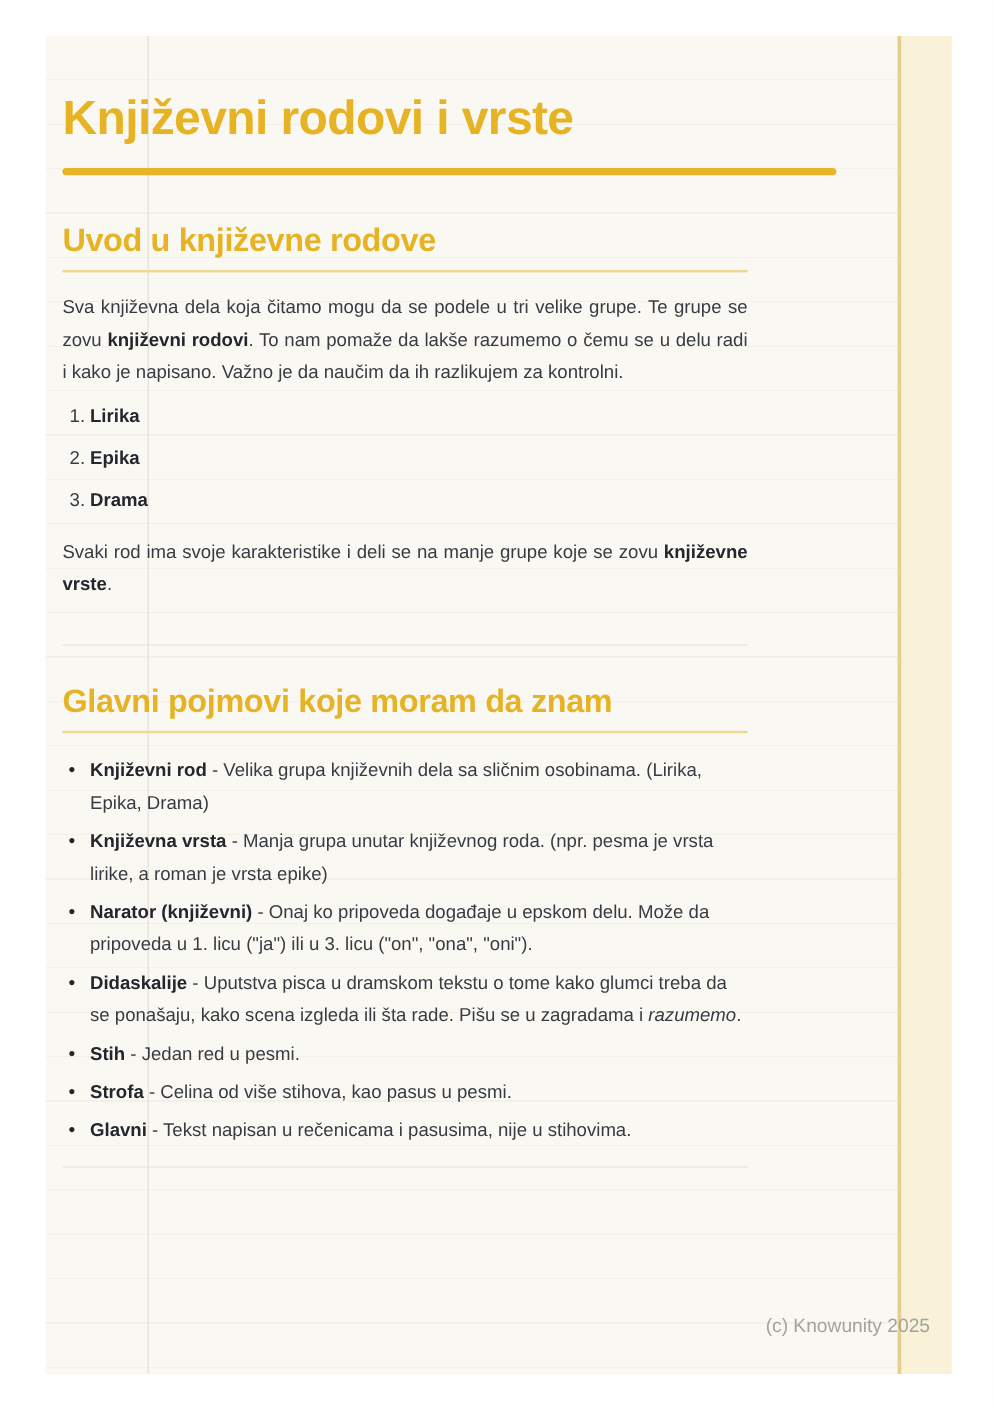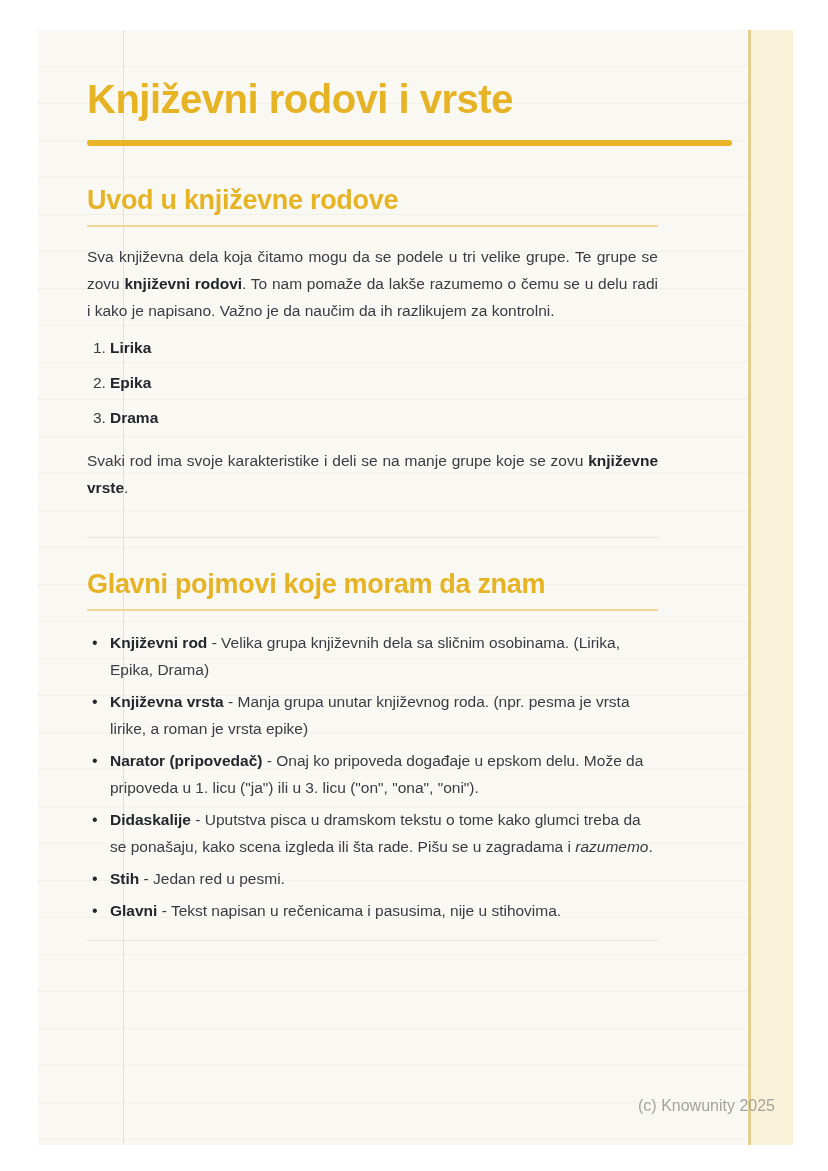--- a/index.html
+++ b/index.html
@@ -30,21 +30,21 @@
   .stripe {
     position: absolute;
     right: 0; top: 0; bottom: 0;
     width: 45px;
     background: #FAF2D8;
     border-left: 3px solid #E6CE8C;
     box-sizing: border-box;
   }
   .content {
     position: relative;
-    margin-left: 49px;
+    margin-left: 14px;
     width: 645px;
   }
   .doc-title {
     margin: 0;
     padding-top: 48px;
     font-size: 40px;
     line-height: 42px;
     font-weight: 800;
     letter-spacing: -0.5px;
     color: #E6B325;
@@ -170,23 +170,24 @@
 
     <p class="para justified"><span>Svaki rod ima svoje karakteristike i deli se na manje grupe koje se zovu </span><strong>književne vrste</strong><span>.</span></p>
 
     <div class="divider"></div>
 
     <h2 class="section-heading glossary-heading">Glavni pojmovi koje moram da znam</h2>
 
     <ul class="term-list">
       <li class="term-item"><strong>Književni rod</strong><span> - Velika grupa književnih dela sa sličnim osobinama. (Lirika, Epika, Drama)</span><em></em><span></span></li>
       <li class="term-item"><strong>Književna vrsta</strong><span> - Manja grupa unutar književnog roda. (npr. pesma je vrsta lirike, a roman je vrsta epike)</span><em></em><span></span></li>
-      <li class="term-item"><strong>Narator (pripovedač)</strong><span> - Onaj ko pripoveda događaje u epskom delu. Može da pripoveda u 1. licu ("ja") ili u 3. licu ("on", "ona", "oni").</span><em></em><span></span></li>
+      <li class="term-item"><strong>Narator (književni)</strong><span> - Onaj ko pripoveda događaje u epskom delu. Može da pripoveda u 1. licu ("ja") ili u 3. licu ("on", "ona", "oni").</span><em></em><span></span></li>
       <li class="term-item"><strong>Didaskalije</strong><span> - Uputstva pisca u dramskom tekstu o tome kako glumci treba da se ponašaju, kako scena izgleda ili šta rade. Pišu se u zagradama i </span><em>razumemo</em><span>.</span></li>
       <li class="term-item"><strong>Stih</strong><span> - Jedan red u pesmi.</span><em></em><span></span></li>
+      <li class="term-item"><strong>Strofa</strong><span> - Celina od više stihova, kao pasus u pesmi.</span><em></em><span></span></li>
       <li class="term-item"><strong>Glavni</strong><span> - Tekst napisan u rečenicama i pasusima, nije u stihovima.</span><em></em><span></span></li>
     </ul>
 
     <div class="divider footer-divider"></div>
   </div>
 
   <div class="footer-credit">(c) Knowunity 2025</div>
 </div>
 
 </body></html>

